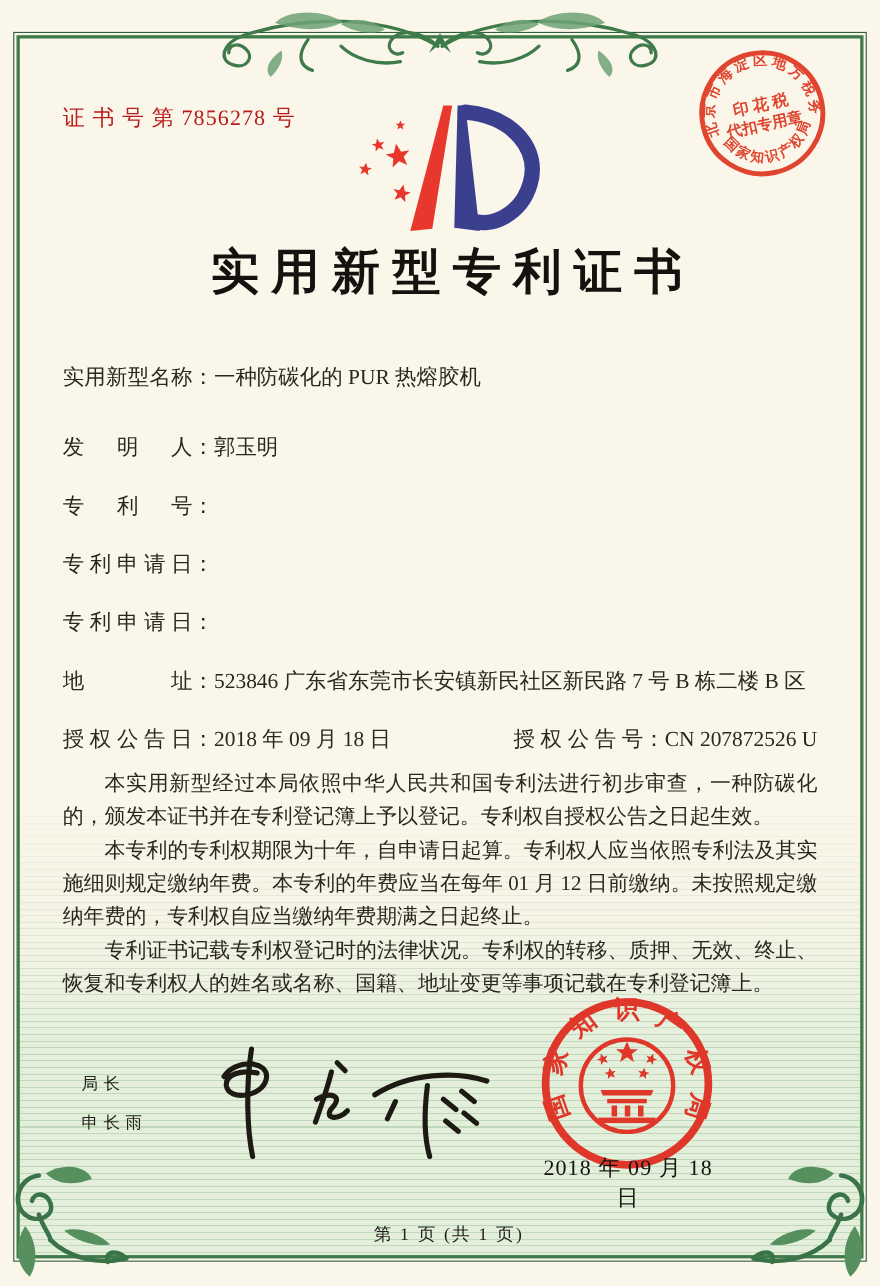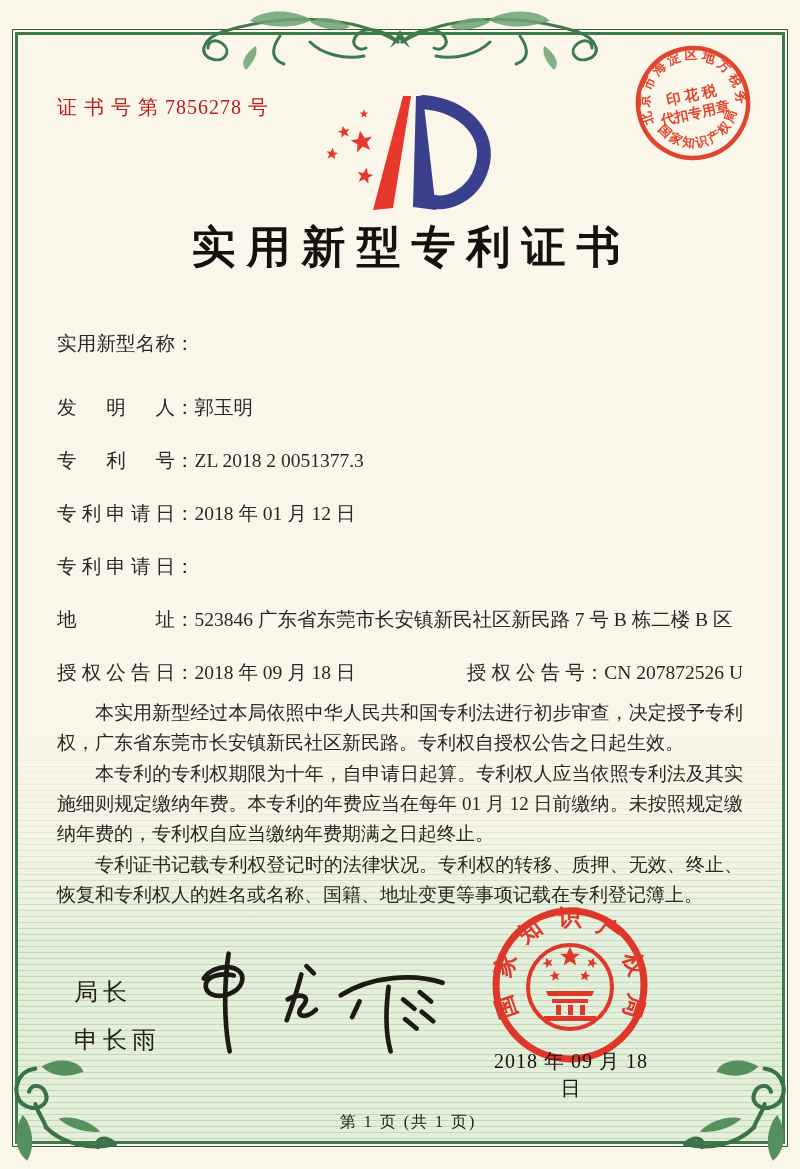--- a/index.html
+++ b/index.html
@@ -35,21 +35,21 @@
   .f-label{display:inline-block;width:118px;text-align:justify;text-align-last:justify;flex:0 0 118px;}
   .f-colon{flex:0 0 auto;}
   .f-value{flex:1 1 auto;}
   .dual .grp{display:flex;}
   .dual .grp.right{margin-left:auto;}
   .dual .grp.right .f-value{flex:0 0 auto;}
 
   .paras{position:absolute;left:57px;right:57px;top:698px;z-index:3;font-size:19px;color:#2a2722;}
   .paras p{margin:0 0 1px 0;line-height:30px;text-align:justify;text-indent:2em;}
 
-  .signer{position:absolute;left:74px;top:976px;z-index:3;font-size:24px;color:#23201a;letter-spacing:5px;}
+  .signer{position:absolute;left:74px;top:976px;z-index:3;font-size:15px;color:#23201a;letter-spacing:5px;}
   .signer div{margin-bottom:16px;}
   .signature{position:absolute;left:185px;top:945px;z-index:3;}
 
   .seal{position:absolute;left:480px;top:895px;z-index:3;}
   .seal-date{position:absolute;left:482px;top:1048px;width:178px;z-index:4;text-align:center;
     font-size:20px;color:#15130f;letter-spacing:1px;font-weight:500;}
 
   .footer{position:absolute;left:0;right:0;top:1112px;z-index:3;text-align:center;font-size:16px;color:#23211c;letter-spacing:2px;padding-left:16px;}
 
   svg text{font-family:"Liberation Serif","DejaVu Serif",serif;}
@@ -153,35 +153,34 @@
     <use href="#st" transform="translate(57,52) scale(1.15) rotate(-10)" fill="#e8372c"></use>
     <use href="#st" transform="translate(60,86) scale(0.85) rotate(12)" fill="#e8372c"></use>
   </svg>
 
   <h1 class="title">实用新型专利证书</h1>
 
   <div class="fields">
     <div class="field-row first">
       <span class="f-label">实用新型名称</span>
         <span class="f-colon">：</span>
+      <span class="f-value">一种防碳化的 PUR 热熔胶机</span>
     </div>
     <div class="field-row">
       <span class="f-label">发明人</span>
         <span class="f-colon">：</span>
       <span class="f-value">郭玉明</span>
     </div>
     <div class="field-row">
       <span class="f-label">专利号</span>
         <span class="f-colon">：</span>
-      <span class="f-value">ZL 2018 2 0051377.3</span>
     </div>
     <div class="field-row">
       <span class="f-label">专利申请日</span>
         <span class="f-colon">：</span>
-      <span class="f-value">2018 年 01 月 12 日</span>
     </div>
     <div class="field-row">
       <span class="f-label">专利申请日</span>
         <span class="f-colon">：</span>
     </div>
     <div class="field-row">
       <span class="f-label">地址</span>
         <span class="f-colon">：</span>
       <span class="f-value" style="max-width:560px;">523846 广东省东莞市长安镇新民社区新民路 7 号 B 栋二楼 B 区</span>
     </div>
@@ -193,21 +192,21 @@
       </span>
       <span class="grp right">
         <span class="f-label">授权公告号</span>
           <span class="f-colon">：</span>
         <span class="f-value">CN 207872526 U</span>
       </span>
     </div>
   </div>
 
   <div class="paras">
-    <p>本实用新型经过本局依照中华人民共和国专利法进行初步审查，决定授予专利权，广东省东莞市长安镇新民社区新民路。专利权自授权公告之日起生效。</p>
+    <p>本实用新型经过本局依照中华人民共和国专利法进行初步审查，一种防碳化的，颁发本证书并在专利登记簿上予以登记。专利权自授权公告之日起生效。</p>
     <p>本专利的专利权期限为十年，自申请日起算。专利权人应当依照专利法及其实施细则规定缴纳年费。本专利的年费应当在每年 01 月 12 日前缴纳。未按照规定缴纳年费的，专利权自应当缴纳年费期满之日起终止。</p>
     <p>专利证书记载专利权登记时的法律状况。专利权的转移、质押、无效、终止、恢复和专利权人的姓名或名称、国籍、地址变更等事项记载在专利登记簿上。</p>
   </div>
 
   <div class="signer">
     <div>局长</div>
     <div>申长雨</div>
   </div>
 
   <svg class="signature" width="270" height="115" viewBox="0 0 260 110">

